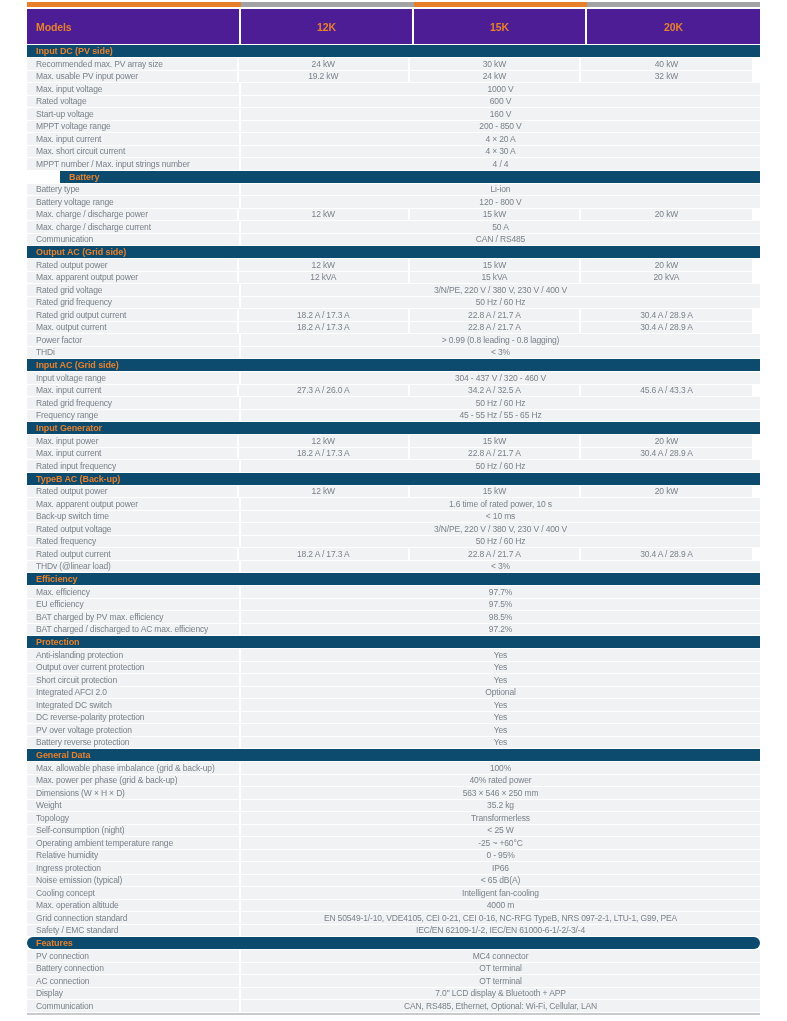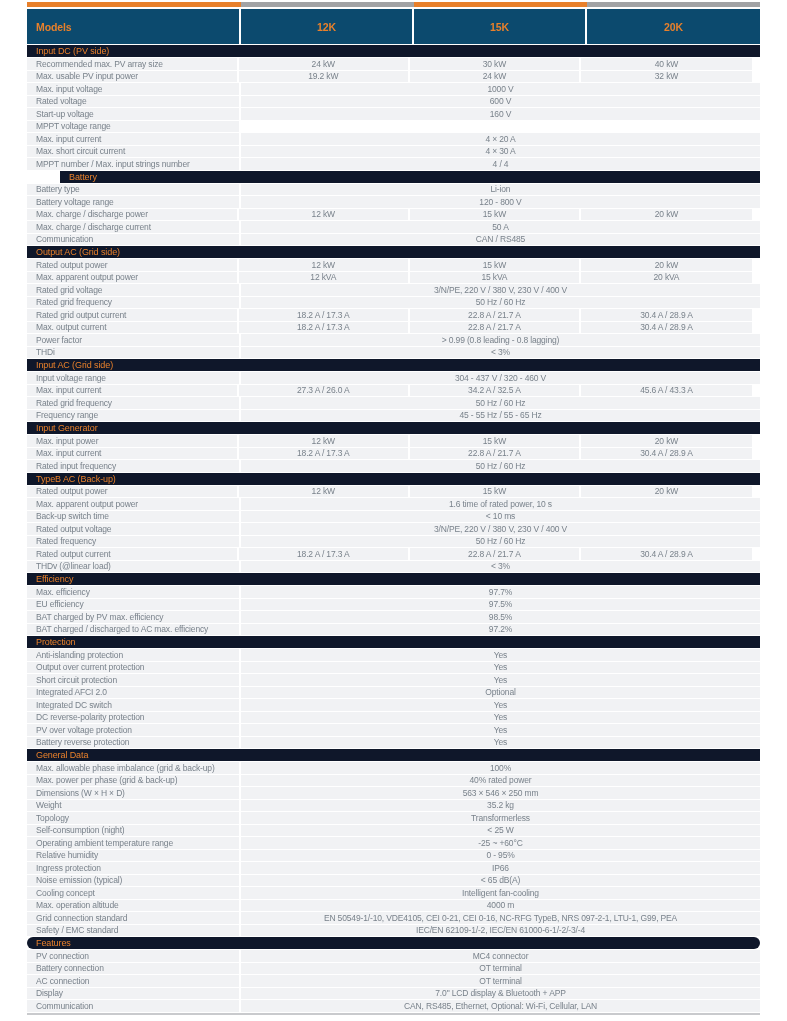--- a/index.html
+++ b/index.html
@@ -14,32 +14,32 @@
   
   .topbar { display:flex; height:5px; margin-bottom:2px; }
   .topbar .seg0 { width:214px; }
   .topbar .seg1 { width:173px; }
   .topbar .seg2 { width:173px; }
   .topbar .seg3 { width:173px; }
 
   
   .header-row { display:flex; height:35px; margin-bottom:1px; }
   .hcell {
-    background:#0c4a6e; display:flex; align-items:center; justify-content:center;
+    background:#4c1d95; display:flex; align-items:center; justify-content:center;
     font-weight:bold; font-size:10.5px; letter-spacing:-0.1px; box-sizing:border-box;
   }
   .hcell.models { width:212px; margin-right:2px; justify-content:flex-start; padding-left:9px; }
   .hcell.col { width:171px; margin-right:2px; }
   .hcell.col:last-child { width:173px; margin-right:0; }
 
   
   .section-row {
-    height:12px; margin-bottom:1px; background:#0f172a;
+    height:12px; margin-bottom:1px; background:#0c4a6e;
     display:flex; align-items:center; padding-left:9px; box-sizing:border-box;
-    font-weight:normal; font-size:9px; letter-spacing:-0.1px;
+    font-weight:bold; font-size:9px; letter-spacing:-0.1px;
   }
 
   
   .row { display:flex; height:11.5px; margin-bottom:1px; }
   .cell {
     background:#F1F2F4; box-sizing:border-box;
     display:flex; align-items:center;
     font-size:8.5px; letter-spacing:-0.15px; color:#79828B; white-space:nowrap;
   }
   .cell.label { width:212px; margin-right:2px; padding-left:9px; }
@@ -91,20 +91,21 @@
         <div class="row">
           <div class="cell label">Rated voltage</div>
           <div class="cell val spanv">600 V</div>
         </div>
         <div class="row">
           <div class="cell label">Start-up voltage</div>
           <div class="cell val spanv">160 V</div>
         </div>
         <div class="row">
           <div class="cell label">MPPT voltage range</div>
+          <div class="cell val spanv">200 - 850 V</div>
         </div>
         <div class="row">
           <div class="cell label">Max. input current</div>
           <div class="cell val spanv">4 × 20 A</div>
         </div>
         <div class="row">
           <div class="cell label">Max. short circuit current</div>
           <div class="cell val spanv">4 × 30 A</div>
         </div>
         <div class="row">

